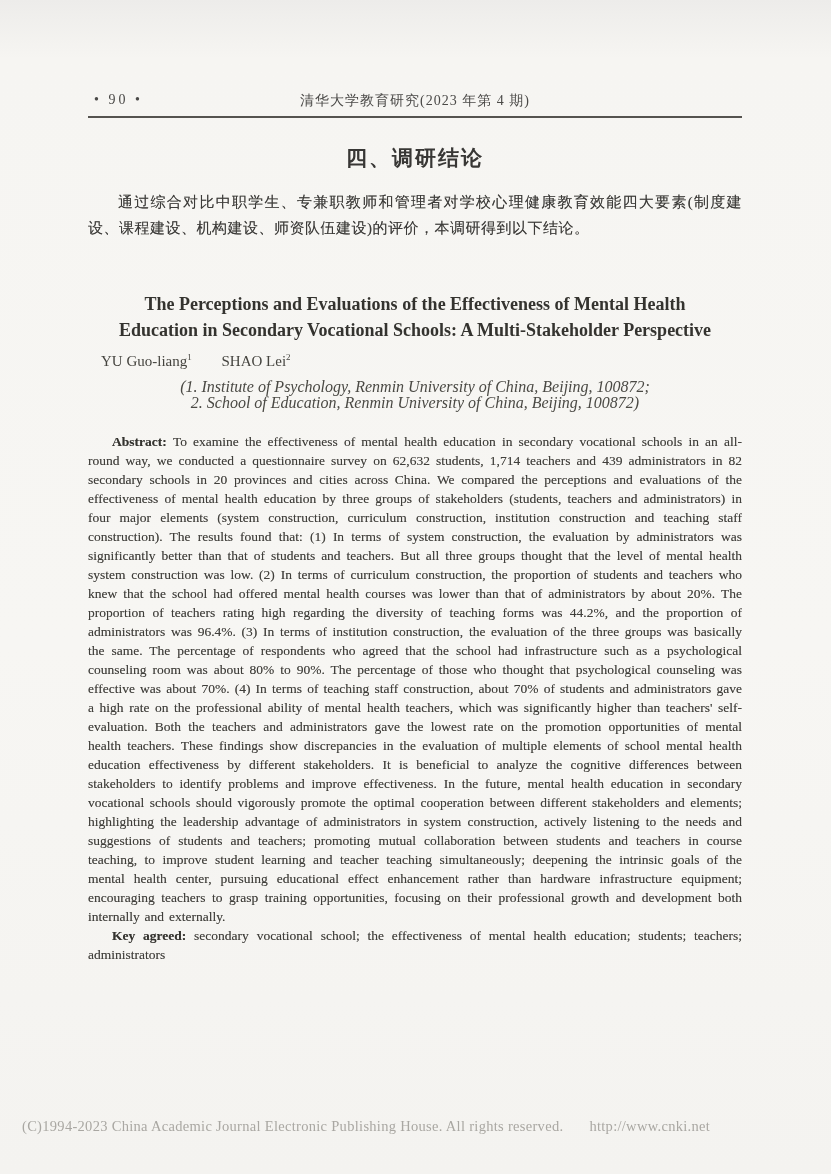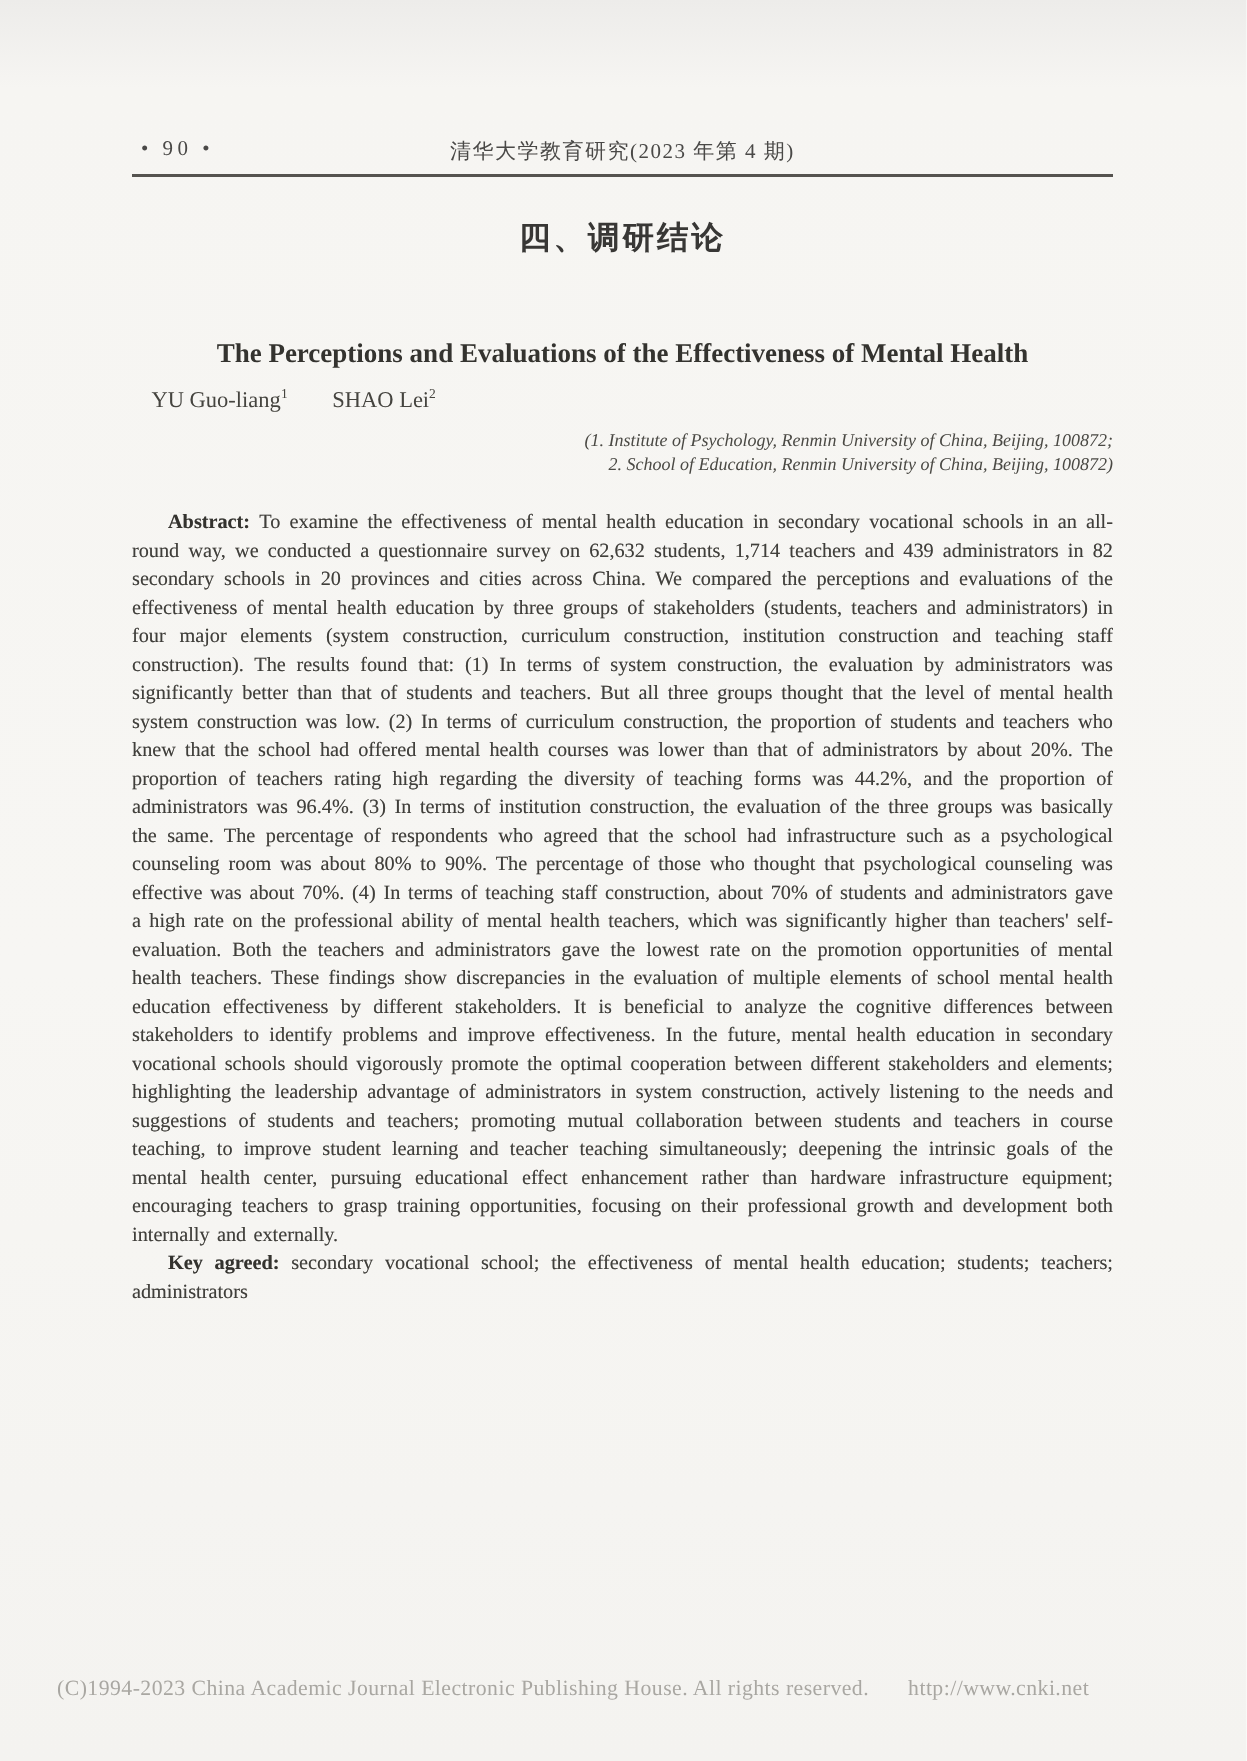--- a/index.html
+++ b/index.html
@@ -79,23 +79,23 @@
   .authors {
     margin-top: 9px;
     text-align: left;
     font-size: 15px;
     color: #45443f;
   }
   .authors .author { display: inline-block; margin: 0 13px; }
   .authors sup { font-size: 9px; }
   .affiliations {
     margin-top: 9px;
-    text-align: right;
+    text-align: center;
     font-style: italic;
-    font-size: 12px;
+    font-size: 16px;
     line-height: 16px;
     color: #4a4944;
   }
 
   
   .abstract, .keywords {
     font-size: 13.5px;
     line-height: 19px;
     text-align: justify;
     text-indent: 24px;
@@ -103,21 +103,21 @@
     word-spacing: 1.5px;
     text-shadow: 0 0 0.4px rgba(70,68,64,.5);
   }
   .abstract { margin-top: 21px; }
   .keywords { margin-top: 0; }
   .runin-label { font-weight: bold; color: #34332f; }
 
   
   .scan-footer {
     position: absolute;
-    left: 38px;
+    left: 22px;
     top: 1118px;
     font-size: 14.5px;
     color: #a9a7a2;
     letter-spacing: 0.3px;
     white-space: nowrap;
   }
   .scan-footer .footer-url { margin-left: 26px; }
 </style>
 </head>
 <body>
@@ -126,24 +126,26 @@
   <div class="content">
 
     <div class="running-head">
       <span class="page-num">• 90 •</span>
       <span>清华大学教育研究(2023 年第 4 期)</span>
     </div>
     <hr class="head-rule">
 
     <div class="section-heading">四、调研结论</div>
     <div class="cn-body">
+      <p>通过综合对比中职学生、专兼职教师和管理者对学校心理健康教育效能四大要素(制度建设、课程建设、机构建设、师资队伍建设)的评价，本调研得到以下结论。</p>
     </div>
 
     <div class="eng-title">
       <div>The Perceptions and Evaluations of the Effectiveness of Mental Health</div>
+      <div>Education in Secondary Vocational Schools: A Multi-Stakeholder Perspective</div>
     </div>
 
     <div class="authors">
       <span class="author"><span>YU Guo-liang</span><sup>1</sup></span>
       <span class="author"><span>SHAO Lei</span><sup>2</sup></span>
     </div>
 
     <div class="affiliations">
       <div>(1. Institute of Psychology, Renmin University of China, Beijing, 100872;</div>
       <div>2. School of Education, Renmin University of China, Beijing, 100872)</div>

